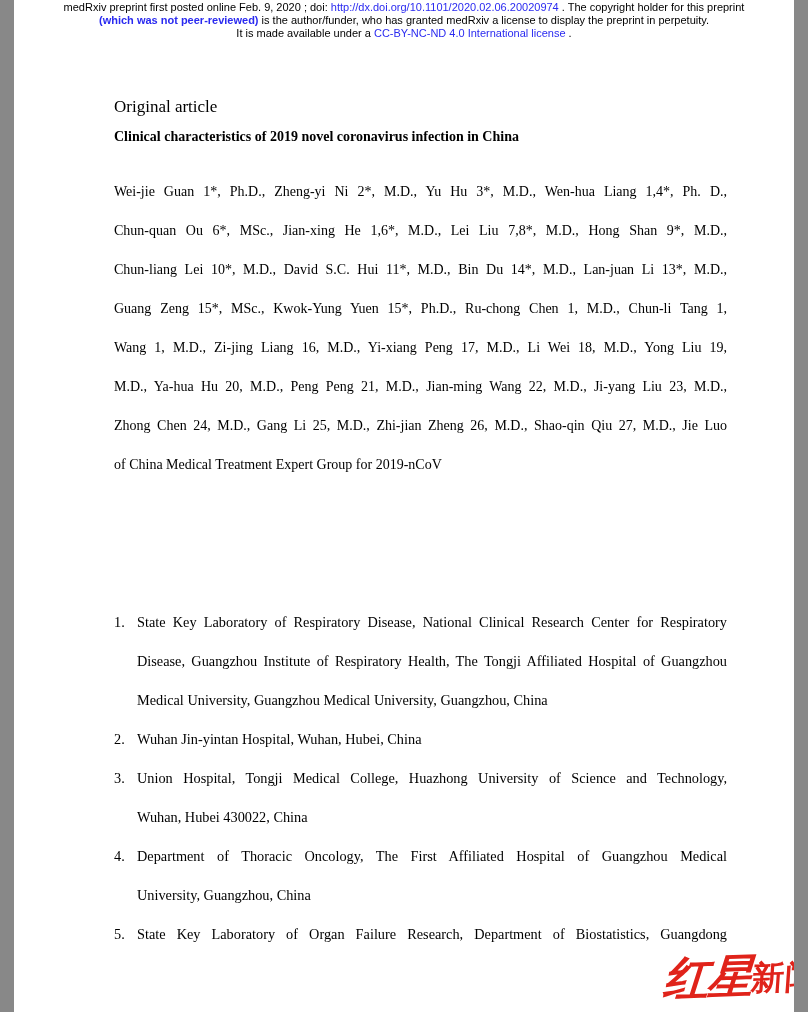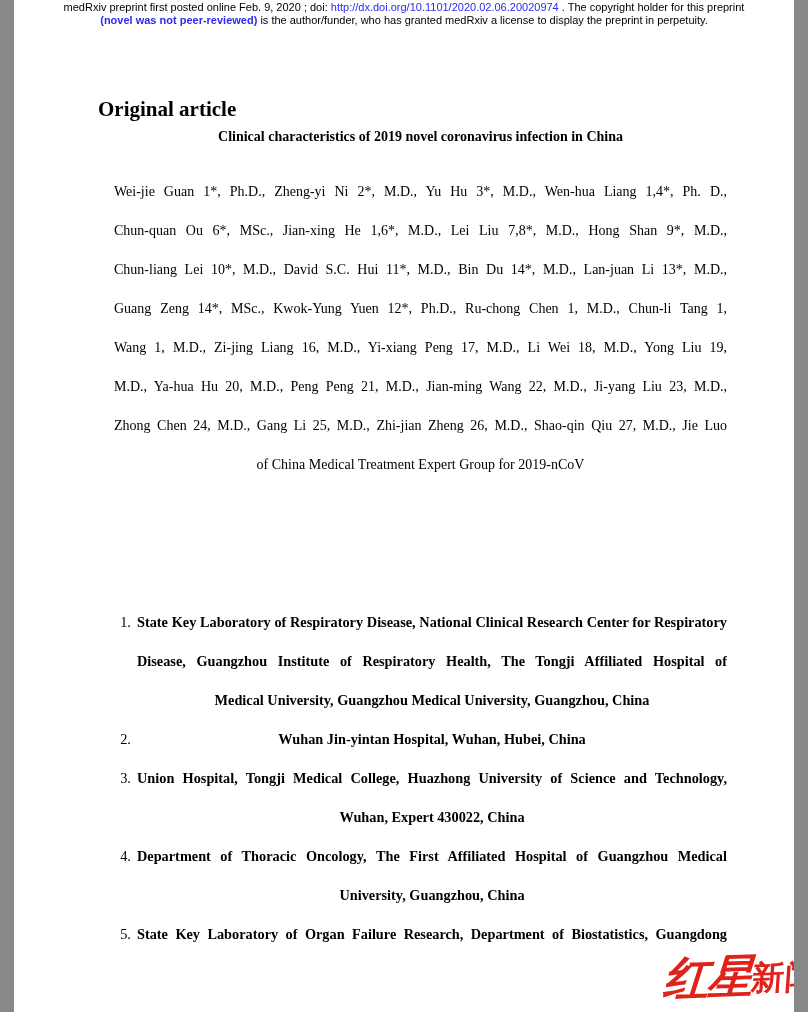--- a/index.html
+++ b/index.html
@@ -20,50 +20,49 @@
     font-size:11px; line-height:13px;
     color:#000;
   }
   .banner-line { white-space:nowrap; }
   .banner .plain { color:#000; }
   .banner .link { color:#2a2af0; }
   .banner .link-bold { color:#2a2af0; font-weight:bold; }
 
   
   .article-type {
-    position:absolute; left:84px; top:97px;
-    font-size:21px; font-weight:bold;
+    position:absolute; left:100px; top:97px;
+    font-size:17px; font-weight:normal;
   }
   .paper-title {
     position:absolute; left:100px; top:129px; width:613px;
-    text-align:center;
     font-size:14px; font-weight:bold;
   }
 
   
   .authors {
     position:absolute; left:100px; top:172px; width:613px;
     font-size:14px;
   }
   .affiliations {
     position:absolute; left:100px; top:603px; width:613px;
     font-size:14.3px;
   }
   .body-line {
     height:39px; line-height:39px;
     overflow:hidden;
-    text-align:center;
+    text-align:left;
   }
   .body-line.just {
     text-align:justify;
     text-align-last:justify;
   }
   .aff-row { display:flex; }
   .aff-num { width:23px; flex:none; }
-  .aff-lines { flex:1; min-width:0;font-weight:bold; }
+  .aff-lines { flex:1; min-width:0; }
 
   
   .logo {
     position:absolute; left:650px; top:938px;
     width:155px; height:62px;
     color:#e0231a;
     display:flex; align-items:flex-end;
     transform:skewX(-6deg) rotate(-2deg);
     font-weight:bold;
     line-height:1;
@@ -72,32 +71,33 @@
   .logo-main { font-size:46px; font-style:italic; letter-spacing:-2px; }
   .logo-sub  { font-size:33px; padding-bottom:4px; }
 </style>
 </head>
 <body>
 
 <div class="page">
 
   <div class="banner">
       <div class="banner-line"><span class="plain">medRxiv preprint first posted online Feb. 9, 2020 ; doi: </span><span class="link">http://dx.doi.org/10.1101/2020.02.06.20020974</span><span class="plain"> . The copyright holder for this preprint</span></div>
-      <div class="banner-line"><span class="link-bold">(novel was not peer-reviewed)</span><span class="plain"> is the author/funder, who has granted medRxiv a license to display the preprint in perpetuity.</span></div>
+      <div class="banner-line"><span class="link-bold">(which was not peer-reviewed)</span><span class="plain"> is the author/funder, who has granted medRxiv a license to display the preprint in perpetuity.</span></div>
+      <div class="banner-line"><span class="plain">It is made available under a </span><span class="link">CC-BY-NC-ND 4.0 International license</span><span class="plain"> .</span></div>
     </div>
 
   <div class="article-type">Original article</div>
 
   <div class="paper-title">Clinical characteristics of 2019 novel coronavirus infection in China</div>
 
   <div class="authors">
       <div class="body-line just">Wei-jie Guan 1*, Ph.D., Zheng-yi Ni 2*, M.D., Yu Hu 3*, M.D., Wen-hua Liang 1,4*, Ph. D.,</div>
       <div class="body-line just">Chun-quan Ou 6*, MSc., Jian-xing He 1,6*, M.D., Lei Liu 7,8*, M.D., Hong Shan 9*, M.D.,</div>
       <div class="body-line just">Chun-liang Lei 10*, M.D., David S.C. Hui 11*, M.D., Bin Du 14*, M.D., Lan-juan Li 13*, M.D.,</div>
-      <div class="body-line just">Guang Zeng 14*, MSc., Kwok-Yung Yuen 12*, Ph.D., Ru-chong Chen 1, M.D., Chun-li Tang 1,</div>
+      <div class="body-line just">Guang Zeng 15*, MSc., Kwok-Yung Yuen 15*, Ph.D., Ru-chong Chen 1, M.D., Chun-li Tang 1,</div>
       <div class="body-line just">Wang 1, M.D., Zi-jing Liang 16, M.D., Yi-xiang Peng 17, M.D., Li Wei 18, M.D., Yong Liu 19,</div>
       <div class="body-line just">M.D., Ya-hua Hu 20, M.D., Peng Peng 21, M.D., Jian-ming Wang 22, M.D., Ji-yang Liu 23, M.D.,</div>
       <div class="body-line just">Zhong Chen 24, M.D., Gang Li 25, M.D., Zhi-jian Zheng 26, M.D., Shao-qin Qiu 27, M.D., Jie Luo</div>
       <div class="body-line">of China Medical Treatment Expert Group for 2019-nCoV</div>
     </div>
 
   <div class="affiliations">
       <div class="aff-row">
         <div class="aff-num body-line">1.</div>
         <div class="aff-lines">
@@ -109,21 +109,21 @@
       <div class="aff-row">
         <div class="aff-num body-line">2.</div>
         <div class="aff-lines">
           <div class="body-line">Wuhan Jin-yintan Hospital, Wuhan, Hubei, China</div>
         </div>
       </div>
       <div class="aff-row">
         <div class="aff-num body-line">3.</div>
         <div class="aff-lines">
           <div class="body-line just">Union Hospital, Tongji Medical College, Huazhong University of Science and Technology,</div>
-          <div class="body-line">Wuhan, Expert 430022, China</div>
+          <div class="body-line">Wuhan, Hubei 430022, China</div>
         </div>
       </div>
       <div class="aff-row">
         <div class="aff-num body-line">4.</div>
         <div class="aff-lines">
           <div class="body-line just">Department of Thoracic Oncology, The First Affiliated Hospital of Guangzhou Medical</div>
           <div class="body-line">University, Guangzhou, China</div>
         </div>
       </div>
       <div class="aff-row">

